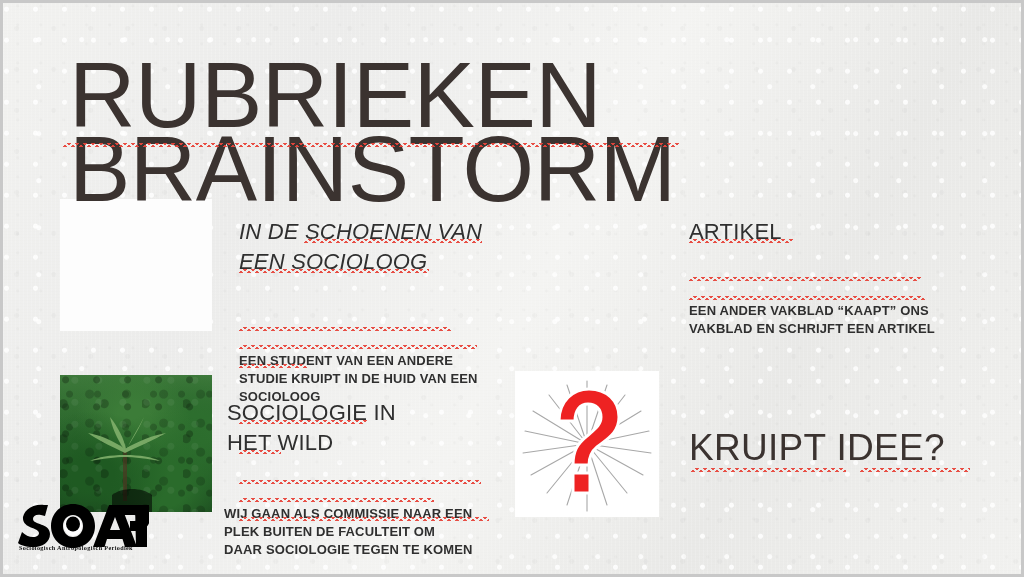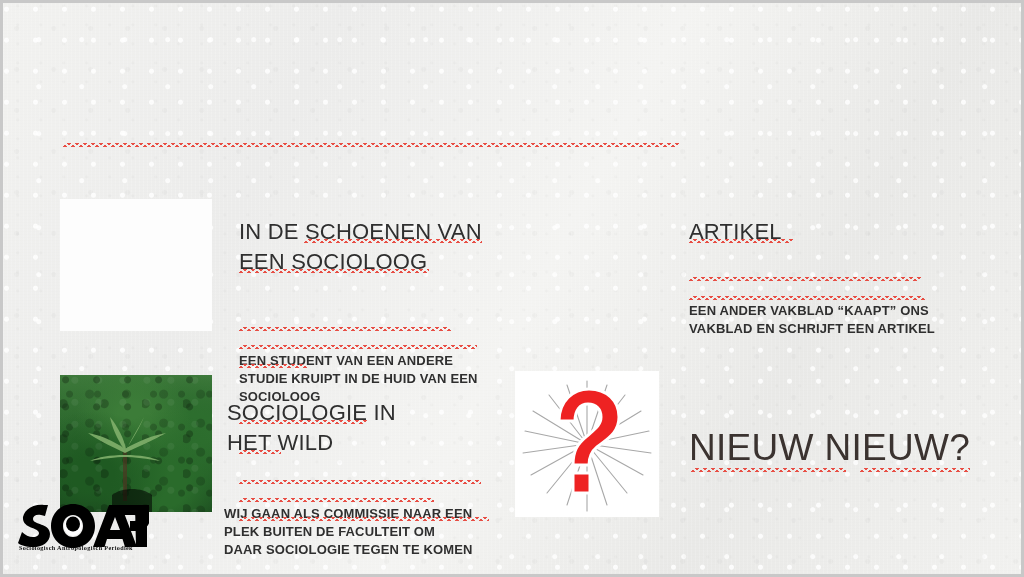--- a/index.html
+++ b/index.html
@@ -81,21 +81,21 @@
   }
   .body-t{
     position:absolute;color:#2f2f2f;font-size:13px;line-height:18px;
     font-weight:700;letter-spacing:.15px;z-index:6;white-space:pre-line;margin-top:38px;
   }
   .h-big{
     position:absolute;color:#3b3330;font-size:37px;line-height:42px;
     font-weight:400;letter-spacing:.3px;z-index:6;
   }
 
-  #h-schoenen{left:236px;top:214px;width:260px;}
+  #h-schoenen{left:236px;top:214px;width:260px;font-style:italic;}
   #b-schoenen{left:236px;top:311px;width:258px;}
   #h-gekaapt{left:686px;top:214px;width:280px;}
   #b-gekaapt{left:686px;top:261px;width:260px;}
   #h-wild{left:224px;top:395px;width:250px;}
   #b-wild{left:221px;top:464px;width:265px;}
   #h-nieuw{left:686px;top:424px;width:320px;}
 
   
   .sq{position:absolute;z-index:7;}
 
@@ -197,20 +197,22 @@
         <line x1="72" y1="73" x2="34" y2="24"></line>
         <line x1="72" y1="73" x2="52" y2="14"></line>
       </g>
       <g>
         <path d="M44 50 C44 30 58 18 74 18 C92 18 104 30 104 46 C104 62 92 68 82 76 C76 81 74 86 74 94 L58 94 C58 80 62 73 72 65 C80 58 86 54 86 46 C86 38 81 33 73 33 C65 33 60 39 60 50 Z" fill="#ee2222" stroke="#ffffff" stroke-width="3" stroke-linejoin="round"></path>
         <rect x="58" y="102" width="17" height="20" fill="#ee2222" stroke="#ffffff" stroke-width="3"></rect>
       </g>
     </svg>
   </div>
 
+  <div id="title">RUBRIEKEN
+BRAINSTORM</div>
   <div class="sq-title">
     <span class="squig" style="width:616px;"></span>
   </div>
 
   <div class="h-sub" id="h-schoenen">IN DE SCHOENEN VAN
 EEN SOCIOLOOG</div>
   <div class="sq" style="left:301px;top:236px;">
     <span class="squig" style="width:178px;"></span>
   </div>
   <div class="sq" style="left:236px;top:266px;">
@@ -259,21 +261,21 @@
   <div class="sq" style="left:236px;top:477px;">
     <span class="squig" style="width:242px;"></span>
   </div>
   <div class="sq" style="left:236px;top:495px;">
     <span class="squig" style="width:195px;"></span>
   </div>
   <div class="sq" style="left:236px;top:514px;">
     <span class="squig" style="width:250px;"></span>
   </div>
 
-  <div class="h-big" id="h-nieuw">NIEUW NIEUW?</div>
+  <div class="h-big" id="h-nieuw">KRUIPT IDEE?</div>
   <div class="sq" style="left:688px;top:465px;">
     <span class="squig" style="width:155px;"></span>
   </div>
   <div class="sq" style="left:857px;top:465px;">
     <span class="squig" style="width:110px;"></span>
   </div>
 
   <div id="soap">
     <svg viewBox="0 0 132 46" width="132" height="46">
       <g fill="#000">

